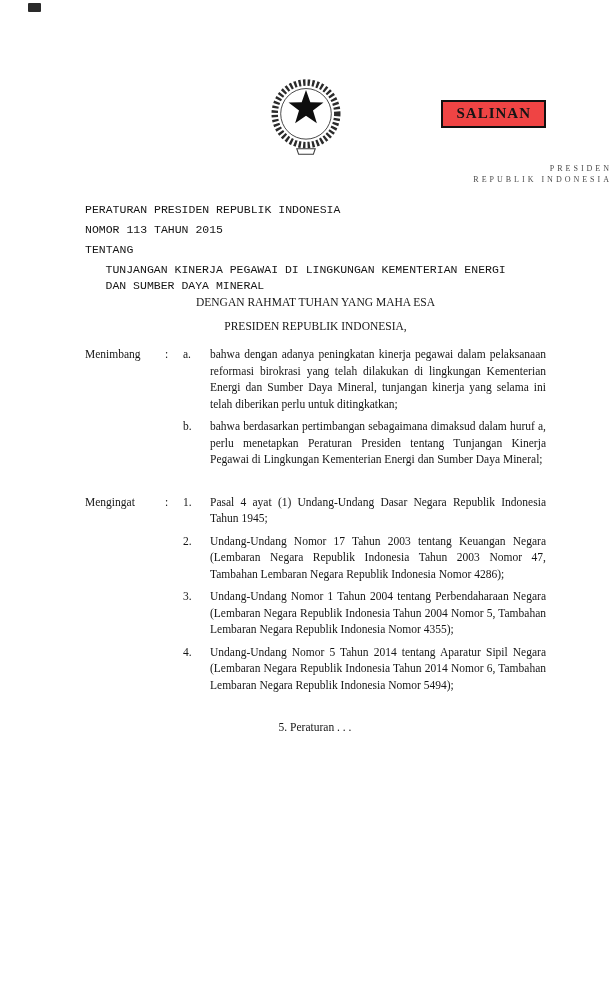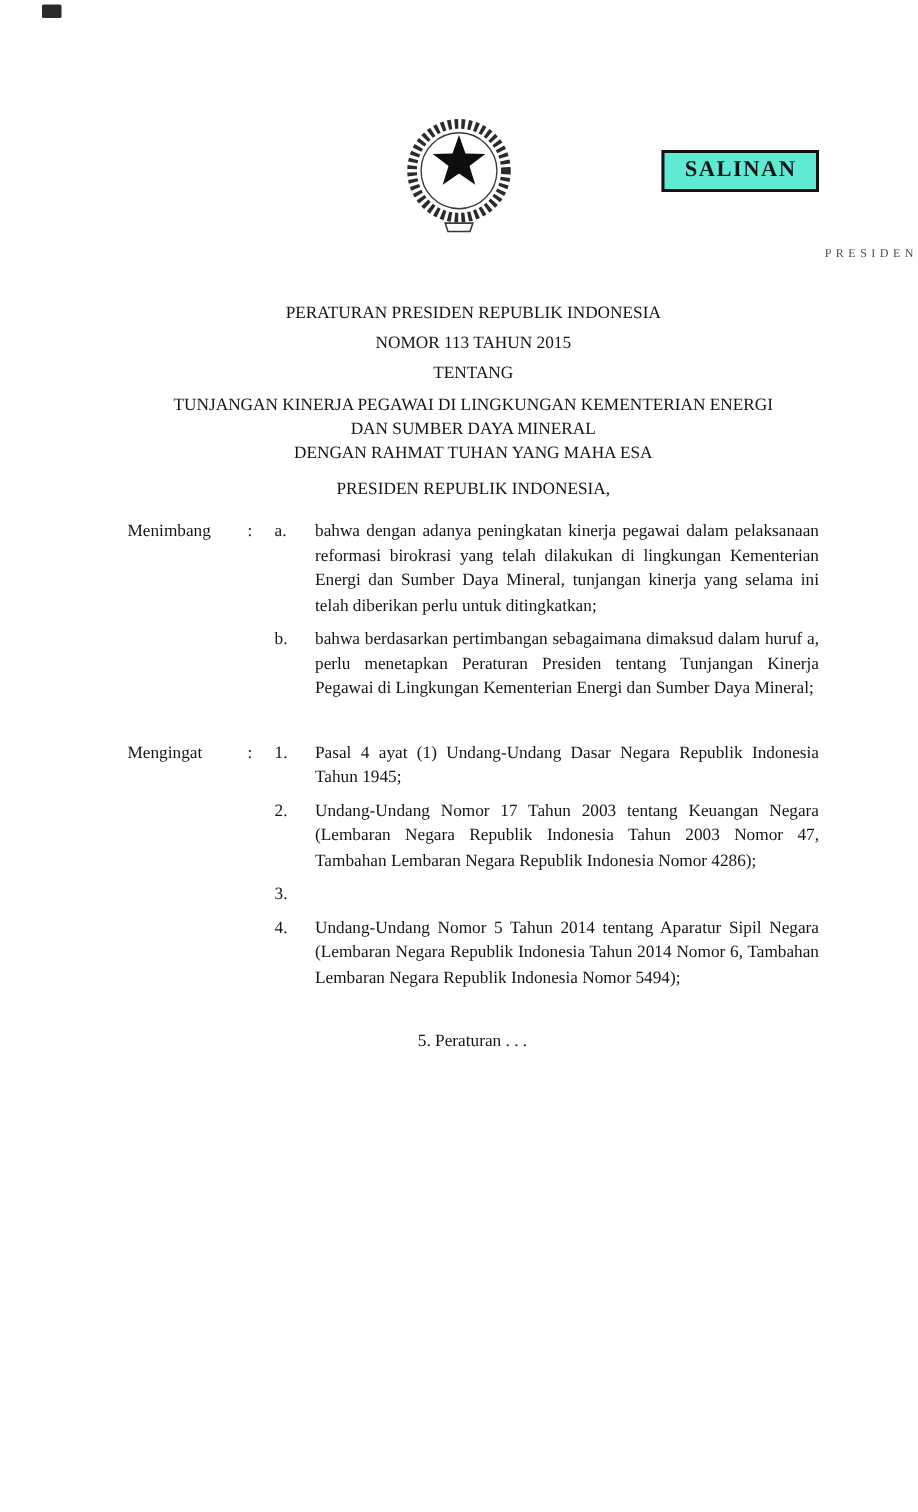--- a/index.html
+++ b/index.html
@@ -15,39 +15,39 @@
   .scan-artifact {
     position:absolute; left:28px; top:3px;
     width:13px; height:9px;
     background:#2a2a2a; border-radius:1px;
   }
   .stamp {
     position:absolute; top:100px; right:66px;
     border:2px solid #111;
     padding:3px 13px 4px 13px;
     font-weight:bold; font-size:15px; letter-spacing:1px;
-    background:#5eead4;
+    background:#ef4444;
   }
   .emblem {
     position:absolute; top:66px; left:50%;
     transform:translateX(-50%);
     width:92px; height:92px;
   }
   .letterhead {
     position:absolute; top:163px; left:0; width:100%;
     text-align:right;
     font-size:8px; letter-spacing:3px;
     color:#4a4a4a; line-height:11px;
   }
   .content {
     position:absolute; top:202px; left:85px;
     width:461px;
     font-size:11.5px; line-height:16.5px;
   }
-  .title-block { text-align:center; line-height:15px; }
+  .title-block { text-align:left; line-height:15px;font-family:Liberation Mono, monospace; }
   .title-line { margin-bottom:5px; }
   .tentang { margin-bottom:5px; }
   .subject {
     max-width:420px; margin:0 auto;
     line-height:16px;
   }
   .invocation { text-align:center; }
   .authority  { text-align:center; margin-top:7px; }
   .sections { margin-top:12px; }
   .section { margin-bottom:26px; }
@@ -79,20 +79,21 @@
       <circle cx="50" cy="52" r="34" fill="none" stroke="#2b2b2b" stroke-width="7" stroke-dasharray="2.6 2.3"></circle>
       <circle cx="50" cy="52" r="27.5" fill="none" stroke="#3a3a3a" stroke-width="1"></circle>
       <polygon fill="#0e0e0e" points="50,26 54.7,39.5 69,39.8 57.6,48.5 61.8,62.2 50,54 38.2,62.2 42.4,48.5 31,39.8 45.3,39.5"></polygon>
       <path d="M40 90 L60 90 L58 96 L42 96 Z" fill="none" stroke="#3a3a3a" stroke-width="1.2"></path>
       <circle cx="50" cy="52" r="2" fill="#0e0e0e"></circle>
     </svg>
   </div>
 
   <div class="letterhead">
     <div>PRESIDEN</div>
+    <div>REPUBLIK INDONESIA</div>
   </div>
 
   <div class="content">
 
     <div class="title-block">
       <div class="title-line">PERATURAN PRESIDEN REPUBLIK INDONESIA</div>
       <div class="title-line">NOMOR 113 TAHUN 2015</div>
       <div class="title-line tentang">TENTANG</div>
       <div class="subject">TUNJANGAN KINERJA PEGAWAI DI LINGKUNGAN KEMENTERIAN ENERGI DAN SUMBER DAYA MINERAL</div>
     </div>
@@ -127,20 +128,21 @@
         <div class="clause-row">
           <div></div>
           <div></div>
           <div>2.</div>
           <div class="clause-text">Undang-Undang Nomor 17 Tahun 2003 tentang Keuangan Negara (Lembaran Negara Republik Indonesia Tahun 2003 Nomor 47, Tambahan Lembaran Negara Republik Indonesia Nomor 4286);</div>
         </div>
         <div class="clause-row">
           <div></div>
           <div></div>
           <div>3.</div>
+          <div class="clause-text">Undang-Undang Nomor 1 Tahun 2004 tentang Perbendaharaan Negara (Lembaran Negara Republik Indonesia Tahun 2004 Nomor 5, Tambahan Lembaran Negara Republik Indonesia Nomor 4355);</div>
         </div>
         <div class="clause-row">
           <div></div>
           <div></div>
           <div>4.</div>
           <div class="clause-text">Undang-Undang Nomor 5 Tahun 2014 tentang Aparatur Sipil Negara (Lembaran Negara Republik Indonesia Tahun 2014 Nomor 6, Tambahan Lembaran Negara Republik Indonesia Nomor 5494);</div>
         </div>
       </div>
 
     </div>

